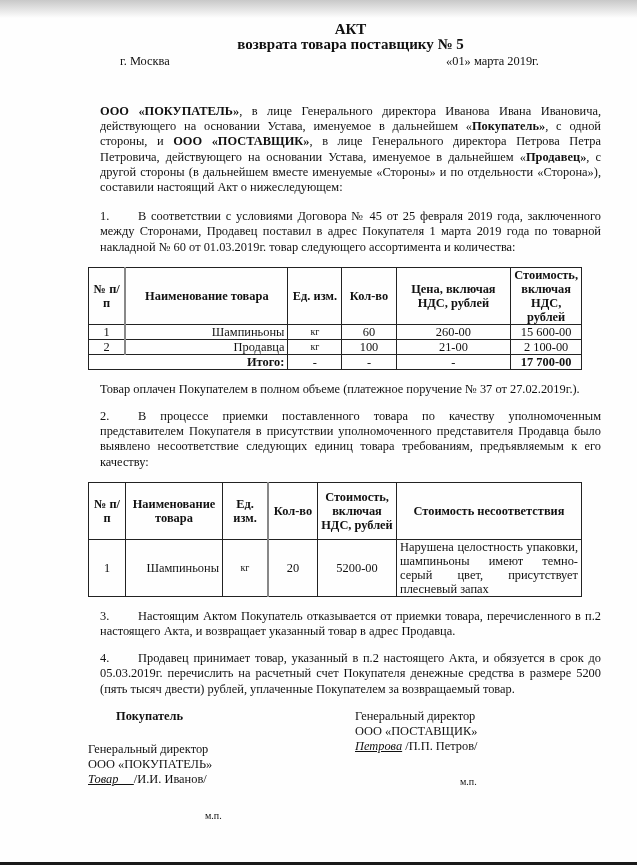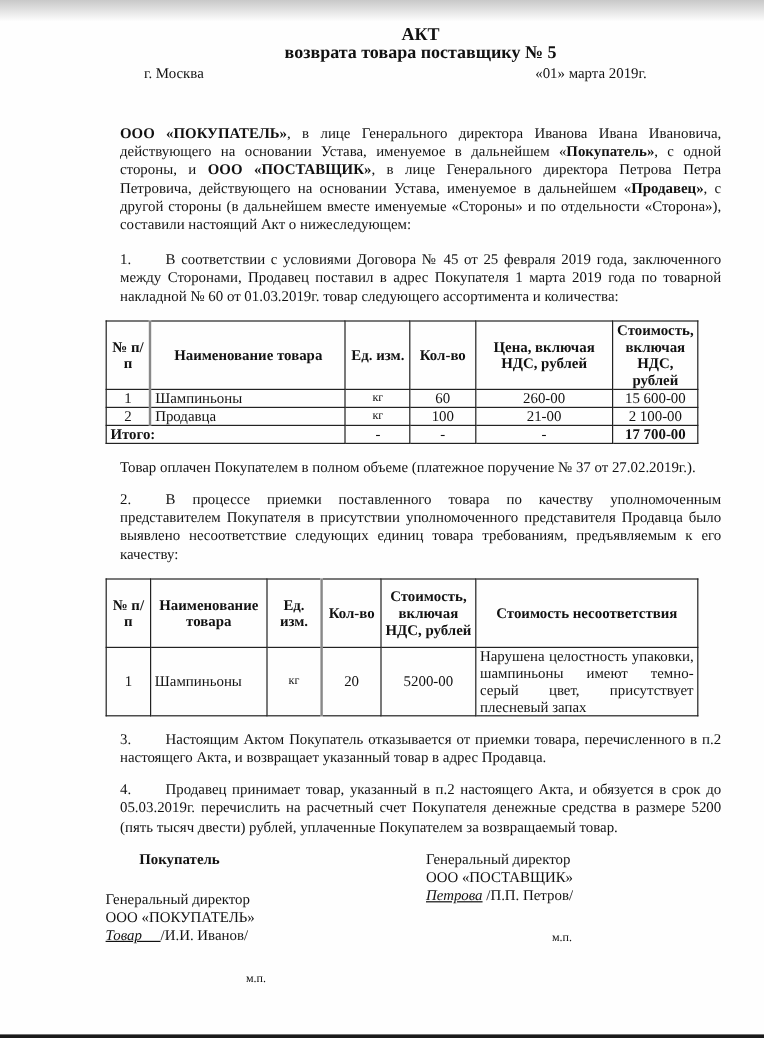--- a/index.html
+++ b/index.html
@@ -23,21 +23,21 @@
   .date { position: absolute; left: 358px; top: 0; }
   p { margin: 12px; text-align: justify; }
   .intro { margin-top: 34px; }
   .para { margin-top: 14px; }
   .num { display: inline-block; width: 38px; }
   b { font-weight: bold; }
   table { border-collapse: collapse; width: 494px; font-size: 12.4px; line-height: 14px; }
   td, th { border: 1px solid #222; padding: 0 3px; }
   th { font-weight: bold; text-align: center; vertical-align: middle; }
   td.c { text-align: center; }
-  td.l { text-align: left; }
+  td.l { text-align: right; }
   td.b, th.b { font-weight: bold; }
   .grayline { border-left: 2px solid #888; }
   .sig { position: relative; height: 120px; }
   .sig-col { position: absolute; top: 0; width: 220px; }
   .sig-left { left: 0; }
   .sig-right { left: 267px; }
   .sig-head { font-weight: bold; padding-left: 28px; margin-bottom: 18px; }
   .sig-right .sig-head { padding-left: 87px; }
   .sign-hand { font-style: italic; text-decoration: underline; }
   .mp { font-size: 10px; margin-top: 20px; padding-left: 117px; }

